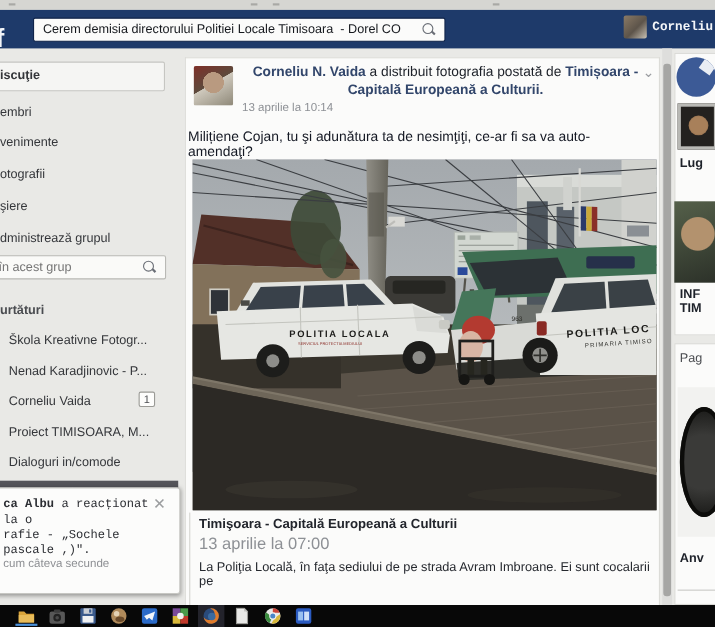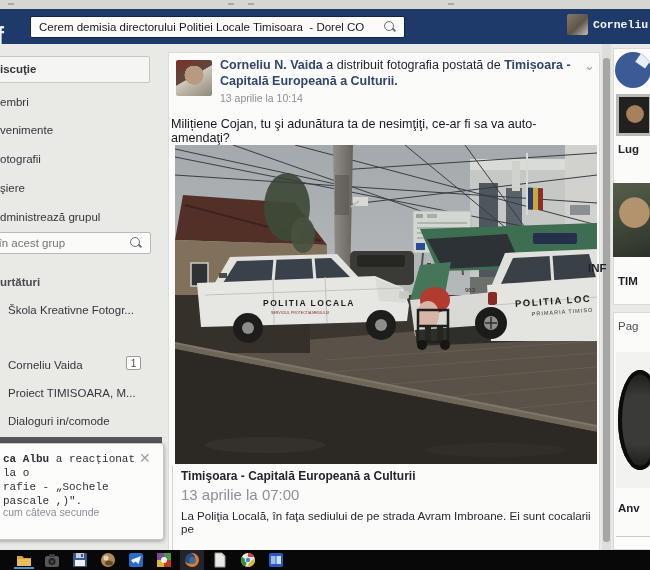--- a/index.html
+++ b/index.html
@@ -52,21 +52,21 @@
   #toast .t4 { left:12px; top:62px; position:absolute; font-size:10.5px; color:#8d8f93; }
   #toast .x  { left:148px; top:6px; position:absolute; font-size:14px; color:#9b9d9f; }
 
   
   #card { left:168px; top:52px; width:432px; height:498px; background:#fbfbfa;
           border:1px solid #dcdcd8; border-bottom:0; }
   #post-avatar { left:176px; top:60px; width:36px; height:36px; border-radius:2px;
                  background:
                   radial-gradient(circle at 50% 42%, #b99a80 0 34%, transparent 35%),
                   linear-gradient(150deg,#7e2f28 0%,#5d4a3c 45%,#cfc9bd 46%,#8e8878 100%); }
-  #post-head { left:220px; top:57px; width:370px; font-size:12.5px; line-height:16px; color:#1d2129; }
+  #post-head { left:220px; top:57px; width:370px; font-size:12.5px; line-height:16px; color:#1d2129;text-align:center; }
   .lnk { font-weight:bold; color:#32466b; }
   #post-time { left:220px; top:92px; font-size:10.5px; color:#8d9095; }
   #post-chevron { left:584px; top:58px; color:#9b9da1; font-size:13px; }
   #post-msg { left:171px; top:117px; width:424px; font-size:12.6px; color:#141823; }
 
   #photo { left:175px; top:145px; width:422px; height:284px; background:#9fa4a8; }
 
   #shared { left:172px; top:466px; width:426px; height:84px; border-left:1px solid #d4d4d0; }
   #sh-title { left:181px; top:469px; font-size:12px; font-weight:bold; color:#22252c; }
   #sh-time  { left:181px; top:486px; font-size:15px; color:#8d9095; }
@@ -135,20 +135,21 @@
   <div class="side-item abs" style="top:182px">şiere</div>
   <div class="side-item abs" style="top:211px">dministrează grupul</div>
 
   <div id="grp-search" class="abs">
     <input placeholder="aută în acest grup" style="">
     <span class="mag"></span>
   </div>
 
   <div class="side-item side-head abs" style="top:276px">urtături</div>
   <div class="side-item abs" style="top:304px;left:8px">Škola Kreativne Fotogr...</div>
+  <div class="side-item abs" style="top:332px;left:8px">Nenad Karadjinovic - P...</div>
   <div class="side-item abs" style="top:359px;left:8px">Corneliu Vaida</div>
   <div class="badge abs">1</div>
   <div class="side-item abs" style="top:387px;left:8px">Proiect TIMISOARA, M...</div>
   <div class="side-item abs" style="top:415px;left:8px">Dialoguri in/comode</div>
 
   <div id="see-more-row" class="abs">
     <span class="lbl">Vezi mai mult</span>
     <span class="chev">⌄</span>
   </div>
 
@@ -335,21 +336,21 @@
   <div id="scrollbar" class="abs"></div>
   <div id="scroll-thumb" class="abs"></div>
 
   <div id="rcard1" class="rcard abs"></div>
   <div id="rc-circle" class="abs"></div>
   <div id="rc-coin" class="abs"></div>
   <div class="r-bold abs" style="left:618px;top:143px">Lug</div>
   <div class="r-gray abs" style="left:618px;top:158px">33 4</div>
   <div class="r-gray abs" style="left:618px;top:171px">mei</div>
   <div id="rc-photo" class="abs"></div>
-  <div class="r-bold abs" style="left:588px;top:262px">INF</div>
+  <div class="r-bold abs" style="left:618px;top:262px">INF</div>
   <div class="r-bold abs" style="left:618px;top:275px">TIM</div>
   <div class="r-gray abs" style="left:618px;top:290px">4 p</div>
 
   <div id="rcard2" class="rcard abs"></div>
   <div class="abs" style="left:618px;top:320px;font-size:11.5px;color:#4a4c50">Pag</div>
   <div id="rc-tire" class="abs"></div>
   <div class="r-bold abs" style="left:618px;top:502px">Anv</div>
   <div class="r-gray abs" style="left:618px;top:517px">Vulc</div>
   <div id="rc-divider" class="abs"></div>
 

